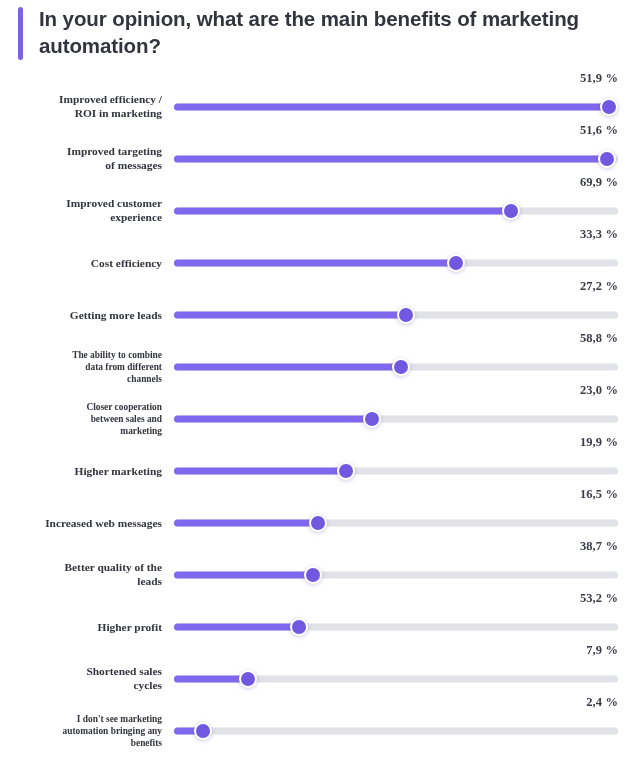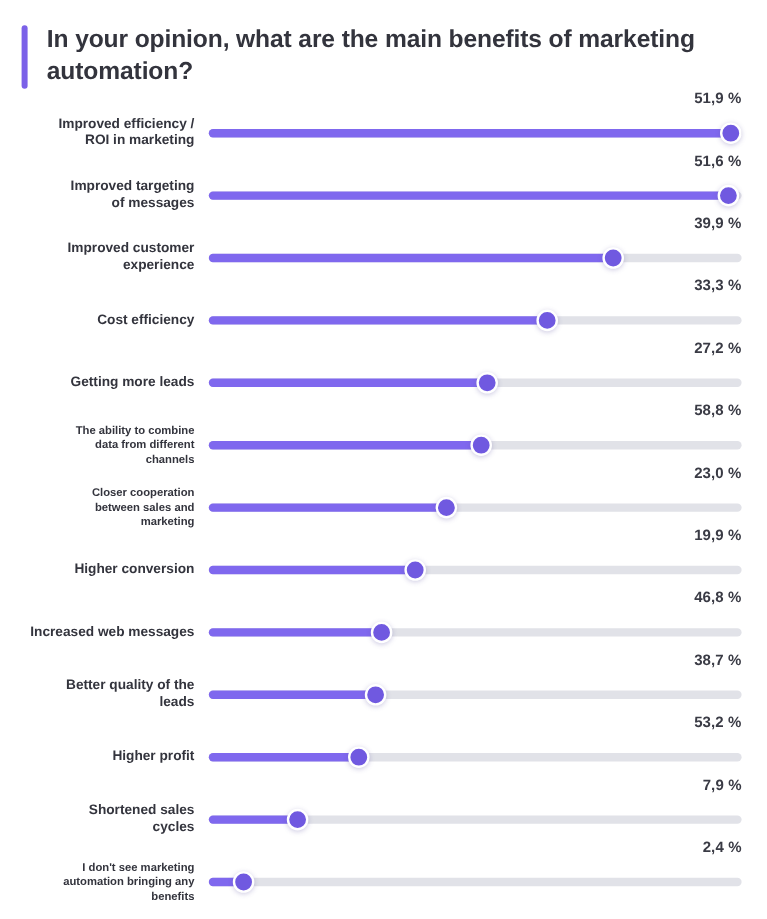--- a/index.html
+++ b/index.html
@@ -12,21 +12,21 @@
     height: 766px;
     font-family: "Liberation Sans", sans-serif;
     color: #33343d;
     overflow: hidden;
   }
 
   
   .header {
     display: flex;
     align-items: flex-start;
-    padding: 19px 20px 0 18px;
+    padding: 5px 20px 0 18px;
     box-sizing: border-box;
   }
   .accent-bar {
     width: 5px;
     border-radius: 3px;
     background: #7b61e8;
     align-self: stretch;
     min-height: 52px;
     margin-top: 2px;
     flex: 0 0 auto;
@@ -37,21 +37,22 @@
     font-weight: bold;
     line-height: 1.33;
     letter-spacing: -0.1px;
     color: #33343d;
     max-width: 540px;
   }
 
   
   .chart {
     padding: 0;
-    margin-top: 2px;
+    margin-top: 12px;
+    font-family: Liberation Serif, serif;
   }
   .row {
     position: relative;
     height: 52px;
     box-sizing: border-box;
   }
   .value-label {
     position: absolute;
     top: 0;
     right: 21px;
@@ -156,21 +157,21 @@
       <div class="row-body">
         <div class="cat-label lines2">Improved targeting<br>of messages</div>
         <div class="track-wrap">
           <div class="track"></div>
           <div class="fill" style="width: calc(99.422% - 8.896px);"></div>
           <div class="knob" style="left: calc(99.422% - 8.896px);"></div>
         </div>
       </div>
     </div>
     <div class="row">
-      <div class="value-label">39,9 %</div>
+      <div class="value-label">69,9 %</div>
       <div class="row-body">
         <div class="cat-label lines2">Improved customer<br>experience</div>
         <div class="track-wrap">
           <div class="track"></div>
           <div class="fill" style="width: calc(76.8786% - 4.838px);"></div>
           <div class="knob" style="left: calc(76.8786% - 4.838px);"></div>
         </div>
       </div>
     </div>
     <div class="row">
@@ -213,30 +214,30 @@
         <div class="track-wrap">
           <div class="track"></div>
           <div class="fill" style="width: calc(44.316% + 1.023px);"></div>
           <div class="knob" style="left: calc(44.316% + 1.023px);"></div>
         </div>
       </div>
     </div>
     <div class="row">
       <div class="value-label">19,9 %</div>
       <div class="row-body">
-        <div class="cat-label lines1">Higher conversion</div>
+        <div class="cat-label lines1">Higher marketing</div>
         <div class="track-wrap">
           <div class="track"></div>
           <div class="fill" style="width: calc(38.343% + 2.098px);"></div>
           <div class="knob" style="left: calc(38.343% + 2.098px);"></div>
         </div>
       </div>
     </div>
     <div class="row">
-      <div class="value-label">46,8 %</div>
+      <div class="value-label">16,5 %</div>
       <div class="row-body">
         <div class="cat-label lines1">Increased web messages</div>
         <div class="track-wrap">
           <div class="track"></div>
           <div class="fill" style="width: calc(31.7919% + 3.277px);"></div>
           <div class="knob" style="left: calc(31.7919% + 3.277px);"></div>
         </div>
       </div>
     </div>
     <div class="row">

